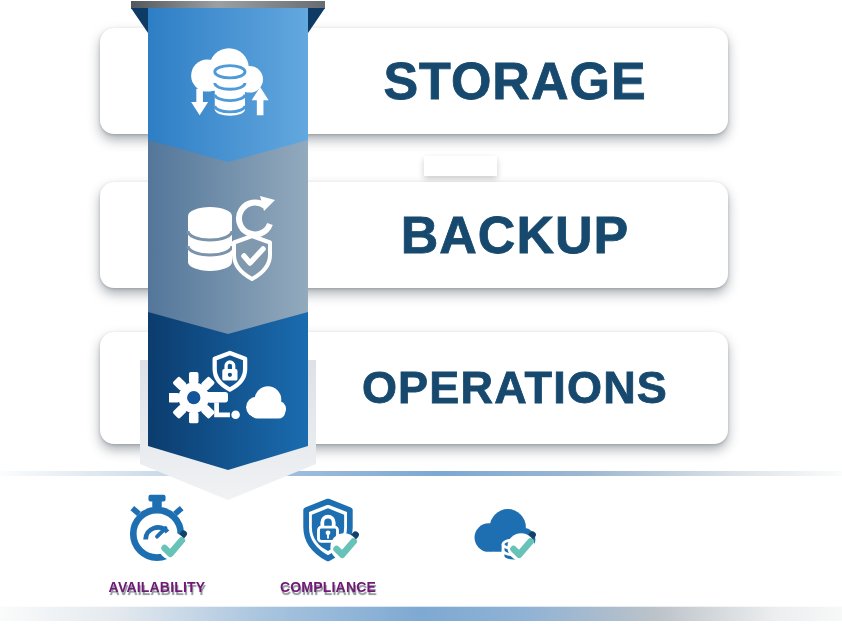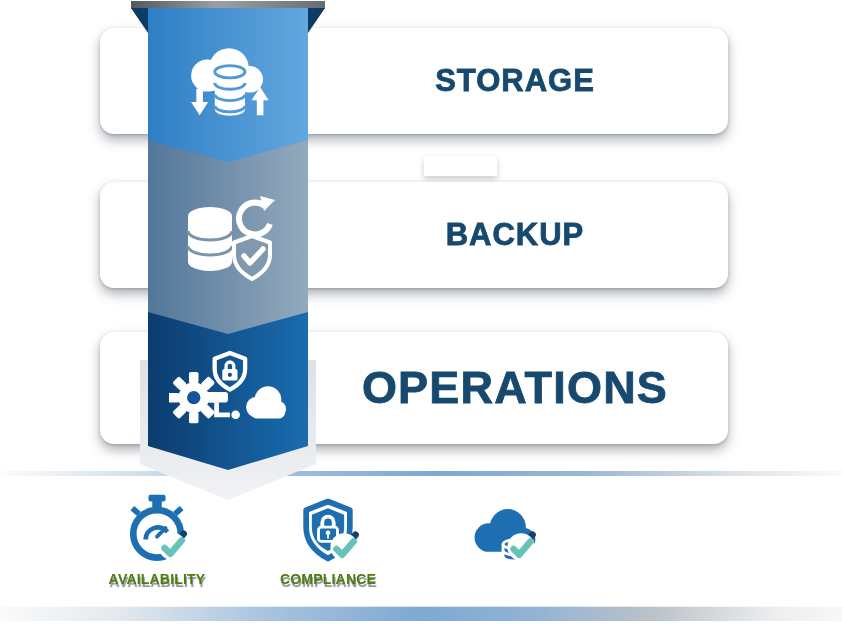--- a/index.html
+++ b/index.html
@@ -14,21 +14,21 @@
     border-radius:14px;
     box-shadow:0 6px 12px rgba(40,52,66,.38), 0 1px 3px rgba(40,52,66,.22);
     z-index:1;
   }
   .card-1{ top:28px;  height:106px; }
   .card-2{ top:182px; height:106px; }
   .card-3{ top:332px; height:112px; }
   .card .title{
     position:absolute; left:208px; right:6px; top:50%; transform:translateY(-50%);
     text-align:center; color:#16496d; font-weight:bold;
-    font-size:31px; letter-spacing:1px; -webkit-text-stroke:.8px #16496d;
+    font-size:52px; letter-spacing:1px; -webkit-text-stroke:.8px #16496d;
   }
   .card-3 .title{ font-size:45px; line-height:1.18; letter-spacing:1.2px; }
   .connector{
     position:absolute; left:424px; top:156px; width:73px; height:20px;
     background:#fff; box-shadow:0 3px 6px rgba(0,0,0,.20); z-index:0;
   }
   
   .hline{
     position:absolute; left:0; top:471px; width:842px; height:5px; z-index:1;
     background:linear-gradient(90deg,#fbfcfd 0%,#dee7ef 12%,#9dbddc 35%,#7ca8d3 52%,#9db8d2 70%,#dfe4e8 88%,#fafbfb 100%);
@@ -69,21 +69,21 @@
   .seg svg{ position:absolute; left:50%; transform:translateX(-50%); }
   .seg-1 svg{ top:30px; }
   .seg-2 svg{ top:64px; }
   .seg-3 svg{ top:52px; }
   
   .feat{ position:absolute; top:492px; width:170px; text-align:center; z-index:2; }
   .feat-1{ left:72px; }  .feat-2{ left:243px; }
   .feat-3{ left:419px; } .feat-4{ left:593px; }
   .feat svg{ width:76px; height:76px; display:block; margin:0 auto; }
   .feat .lbl{
-    margin-top:3px; font-size:14px; font-weight:bold; color:#4d7c0f;
+    margin-top:11px; font-size:14px; font-weight:bold; color:#701a75;
     letter-spacing:.2px; text-shadow:1px 3px 1px #8a9096;
   }
   
   .bottombar{
     position:absolute; left:0; top:606px; width:842px; height:15px; z-index:1;
     background:linear-gradient(90deg,#fafbfb 0%,#e3e9ee 14%,#a7c3de 32%,#7ea9d2 50%,#8fb2d5 62%,#bcc3c9 78%,#eceeef 92%,#f7f8f8 100%);
     box-shadow:inset 0 1px 0 rgba(255,255,255,.7);
   }
 </style>
 </head>

